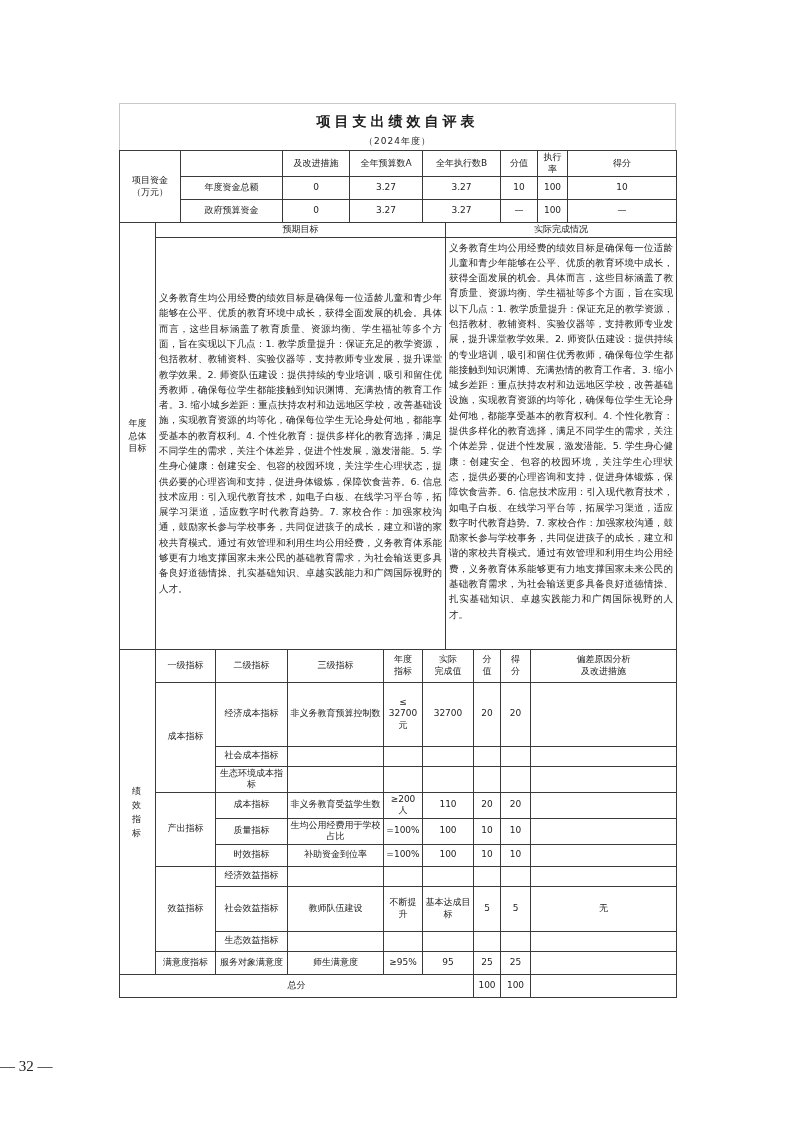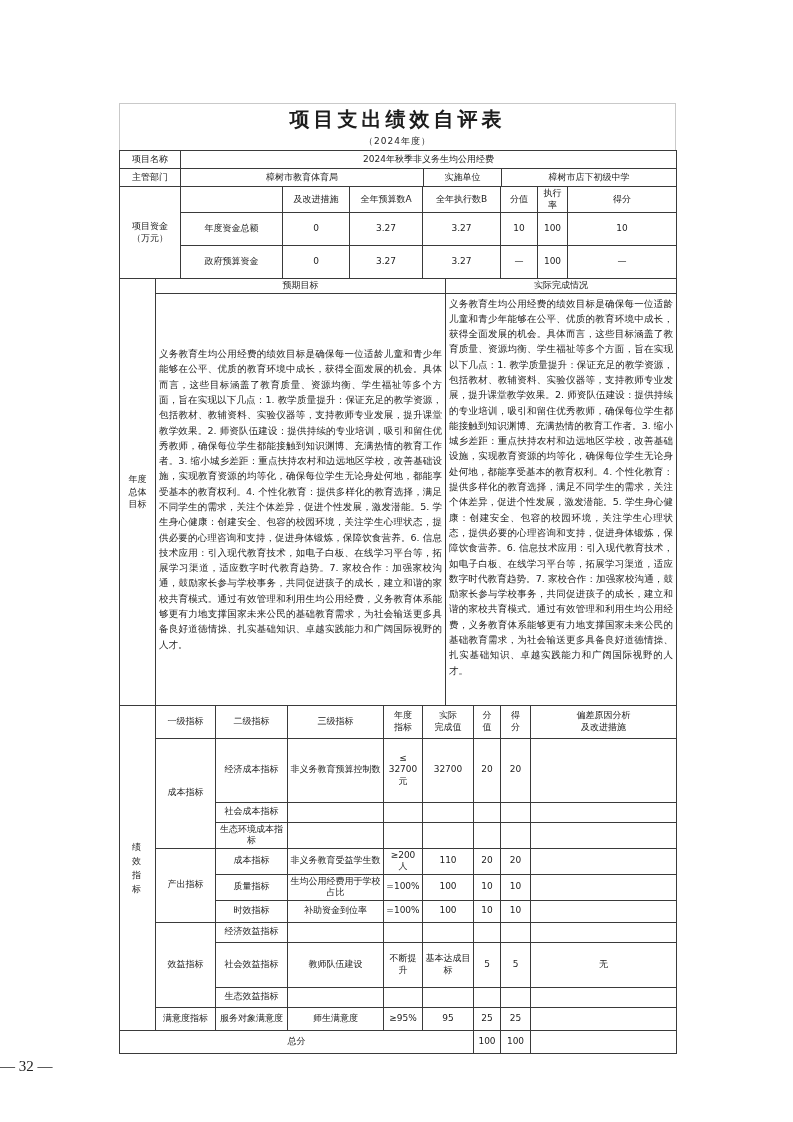--- a/index.html
+++ b/index.html
@@ -11,23 +11,23 @@
   }
   .sheet { position: absolute; left: 119px; top: 103px; width: 557px; }
 
   .title-box {
     border: 1px solid #c9c9c9;
     text-align: center;
     height: 48px;
     padding-top: 3px;
   }
   .doc-title {
-    font-family: Liberation Mono, monospace;
+    font-family: Liberation Sans, sans-serif;
     font-weight: bold;
-    font-size: 20px;
+    font-size: 14px;
     letter-spacing: 4px;
     line-height: 28px;
   }
   .doc-subtitle { font-size: 9px; line-height: 13px; letter-spacing: 1px; }
 
   table {
     border-collapse: collapse;
     table-layout: fixed;
     width: 557px;
     margin-top: -1px;
@@ -41,21 +41,21 @@
     padding: 1px 2px;
     white-space: pre-line;
     overflow: hidden;
     word-break: break-word;
   }
 
   
   .r18 td { height: 18px; }
   
   .r14 td { height: 14px; }
-  .r15 td { height: 33px; }
+  .r15 td { height: 23px; }
 
   
   .goal-hdr td { height: 14px; }
   .goal-body td { height: 412px; }
   .goal-text {
     text-align: justify;
     font-size: 9.5px;
     line-height: 15.3px;
     padding: 2px 3px;
   }
@@ -83,40 +83,20 @@
 </head>
 <body>
 
 <div class="sheet">
 
   <div class="title-box">
     <div class="doc-title">项目支出绩效自评表</div>
     <div class="doc-subtitle">（2024年度）</div>
   </div>
 
-  <table>
-    <colgroup>
-        <col style="width:61px">
-        <col style="width:243px">
-        <col style="width:78px">
-        <col style="width:175px">
-      </colgroup>
-    <tbody>
-        <tr class="r18">
-      <td>项目名称</td>
-      <td colspan="3">2024年秋季非义务生均公用经费</td>
-    </tr>
-    <tr class="r18">
-      <td>主管部门</td>
-      <td>樟树市教育体育局</td>
-      <td>实施单位</td>
-      <td>樟树市店下初级中学</td>
-    </tr>
-  </tbody>
-    </table>
 
   <table>
     <colgroup>
         <col style="width:61px">
         <col style="width:102px">
         <col style="width:67px">
         <col style="width:73px">
         <col style="width:78px">
         <col style="width:37px">
         <col style="width:30px">

